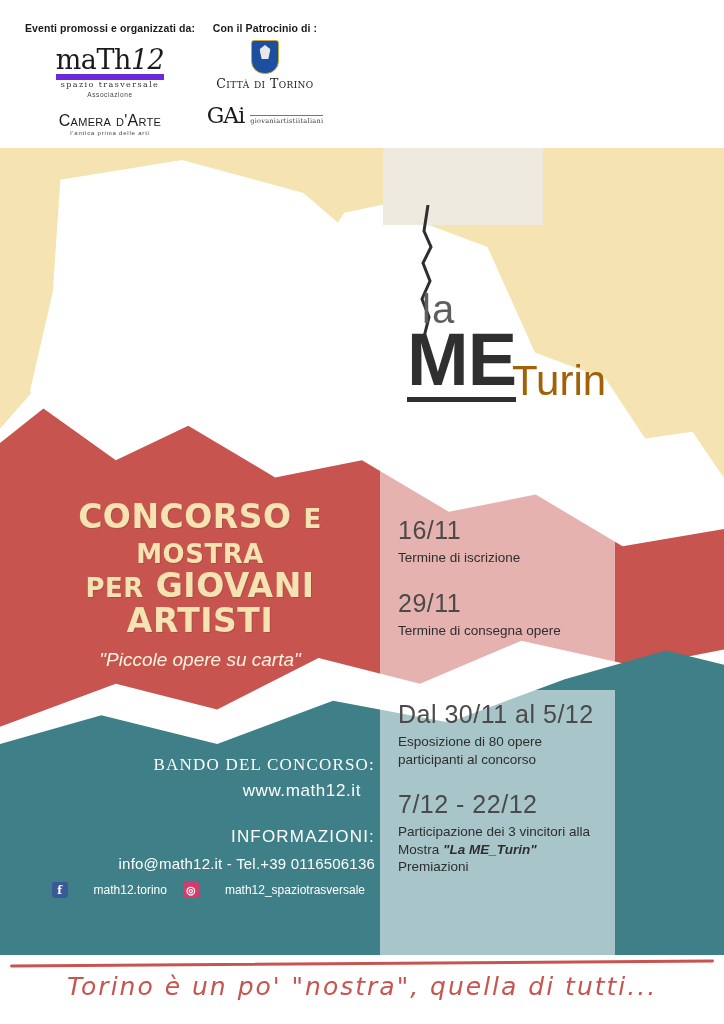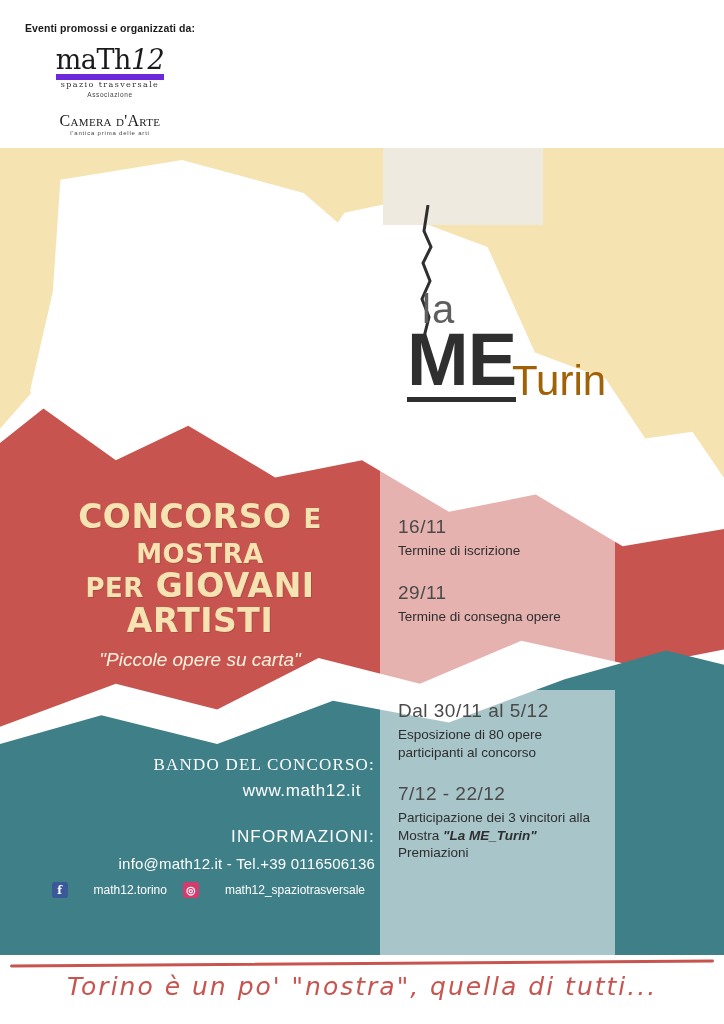--- a/index.html
+++ b/index.html
@@ -51,21 +51,21 @@
   .logo-math-sub {
     font-size: 8px;
     letter-spacing: 1.4px;
     color: #333;
     border-top: 6px solid #6d28d9;
     padding-top: 1px;
     margin-top: 1px;
   }
   .logo-camera {
     margin-top: 14px;
-    font-family: Liberation Serif, serif;
+    font-family: Liberation Sans, sans-serif;
     font-size: 16px;
     color: #1a1a1a;
     font-variant: small-caps;
     letter-spacing: .3px;
   }
   .logo-camera-top {
     font-size: 6.5px;
     letter-spacing: .6px;
     color: #444;
     font-variant: normal;
@@ -311,21 +311,21 @@
   .dates {
     position: absolute;
     left: 398px; top: 516px;
     width: 215px;
     z-index: 30;
     color: #2f2f2f;
   }
   .d-blk { margin-bottom: 22px; }
   .d-date {
     font-family: "Liberation Sans", sans-serif;
-    font-size: 19px;
+    font-size: 25px;
     color: #4a4a4a;
     letter-spacing: .5px;
     margin-bottom: 4px;
   }
   .d-desc {
     font-size: 13.5px;
     color: #2e2e2e;
     line-height: 1.3;
   }
   .dates2 {
@@ -384,20 +384,29 @@
         <div class="logo-math-sub">spazio trasversale</div>
       </div>
 
       <div>
         <div class="logo-camera-top">Associazione</div>
         <div class="logo-camera">Camera d'Arte</div>
         <div class="logo-camera-sub">l'antica prima delle arti</div>
       </div>
     </div>
 
+    <div class="patron-block">
+      <div class="org-caption">Con il Patrocinio di :</div>
+      <div class="shield"></div>
+      <div class="patron-name">Città di Torino</div>
+      <div class="gai">
+        <span>GAi</span>
+        <div class="gai-sub">giovaniartistiitaliani</div>
+      </div>
+    </div>
   </div>
 
   <div class="la-me">
     <svg class="la-me-crack" viewBox="0 0 30 150">
       <path d="M14 0 L10 26 L17 42 L9 58 L16 76 L8 94 L15 112 L10 132 L13 150" stroke="#2f2f2f" stroke-width="3" fill="none" stroke-linejoin="miter"></path>
     </svg>
     <div class="la">la</div>
     <div class="me">ME</div>
     <div class="turin">Turin</div>
   </div>

